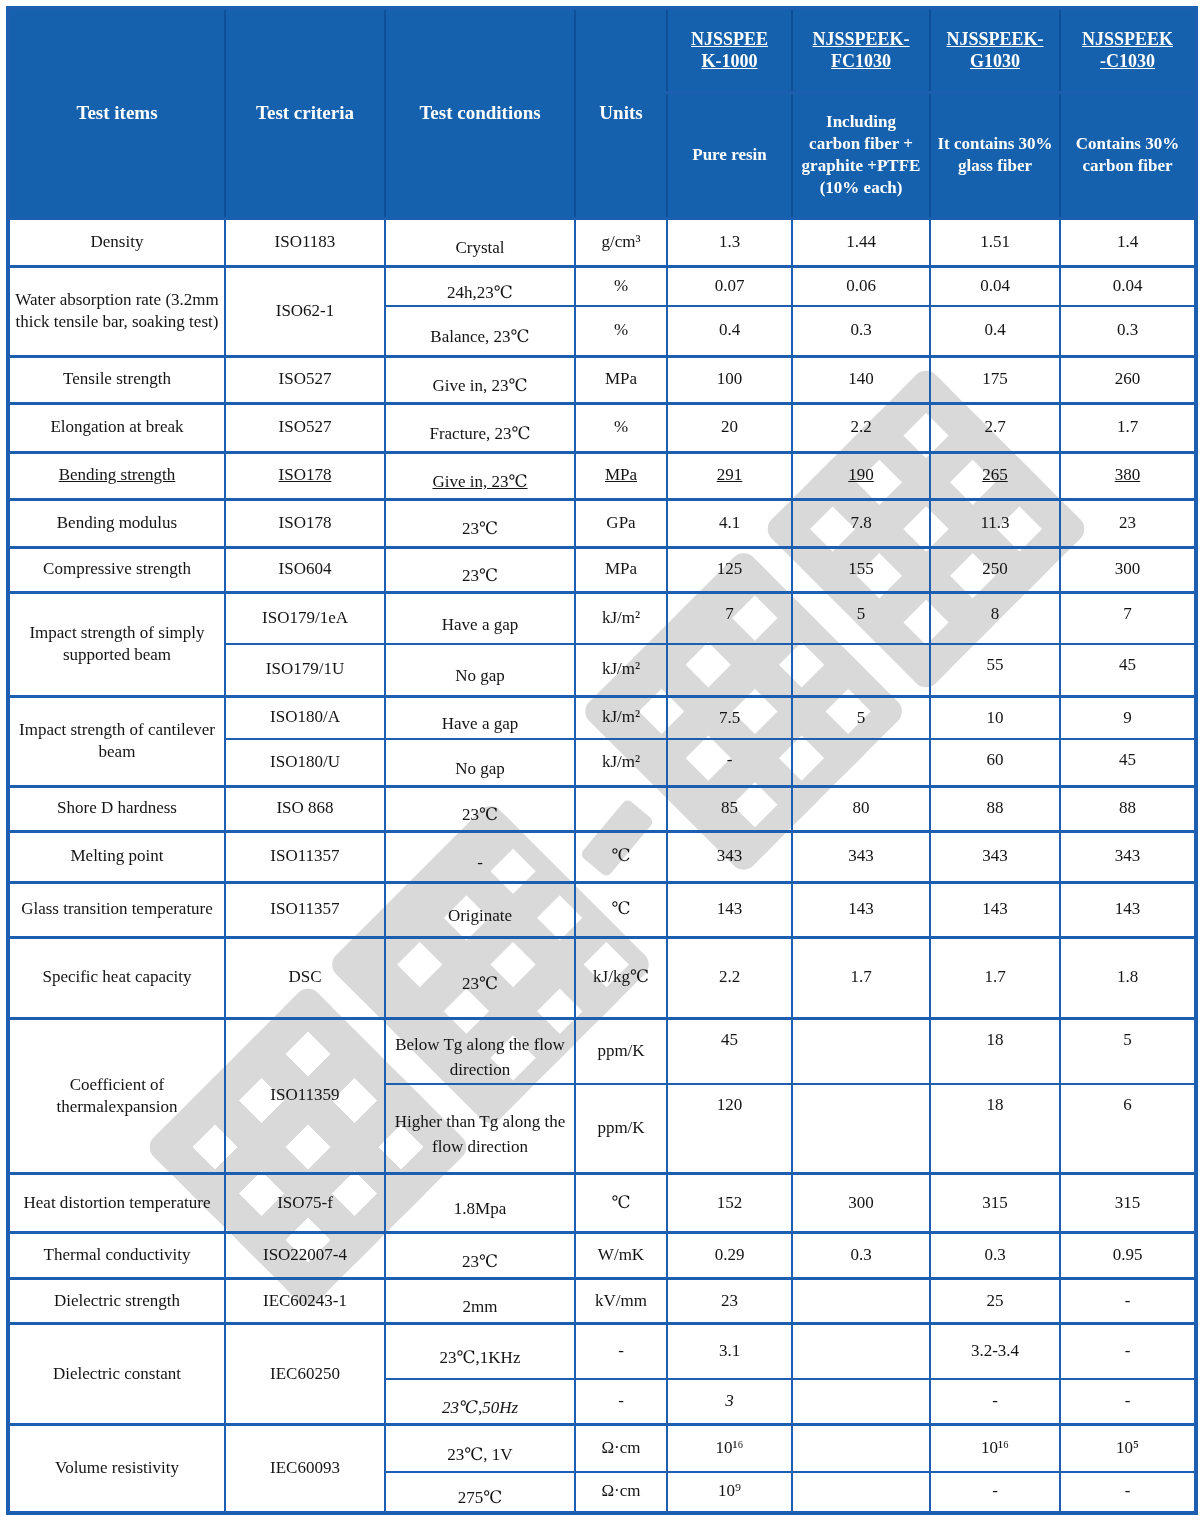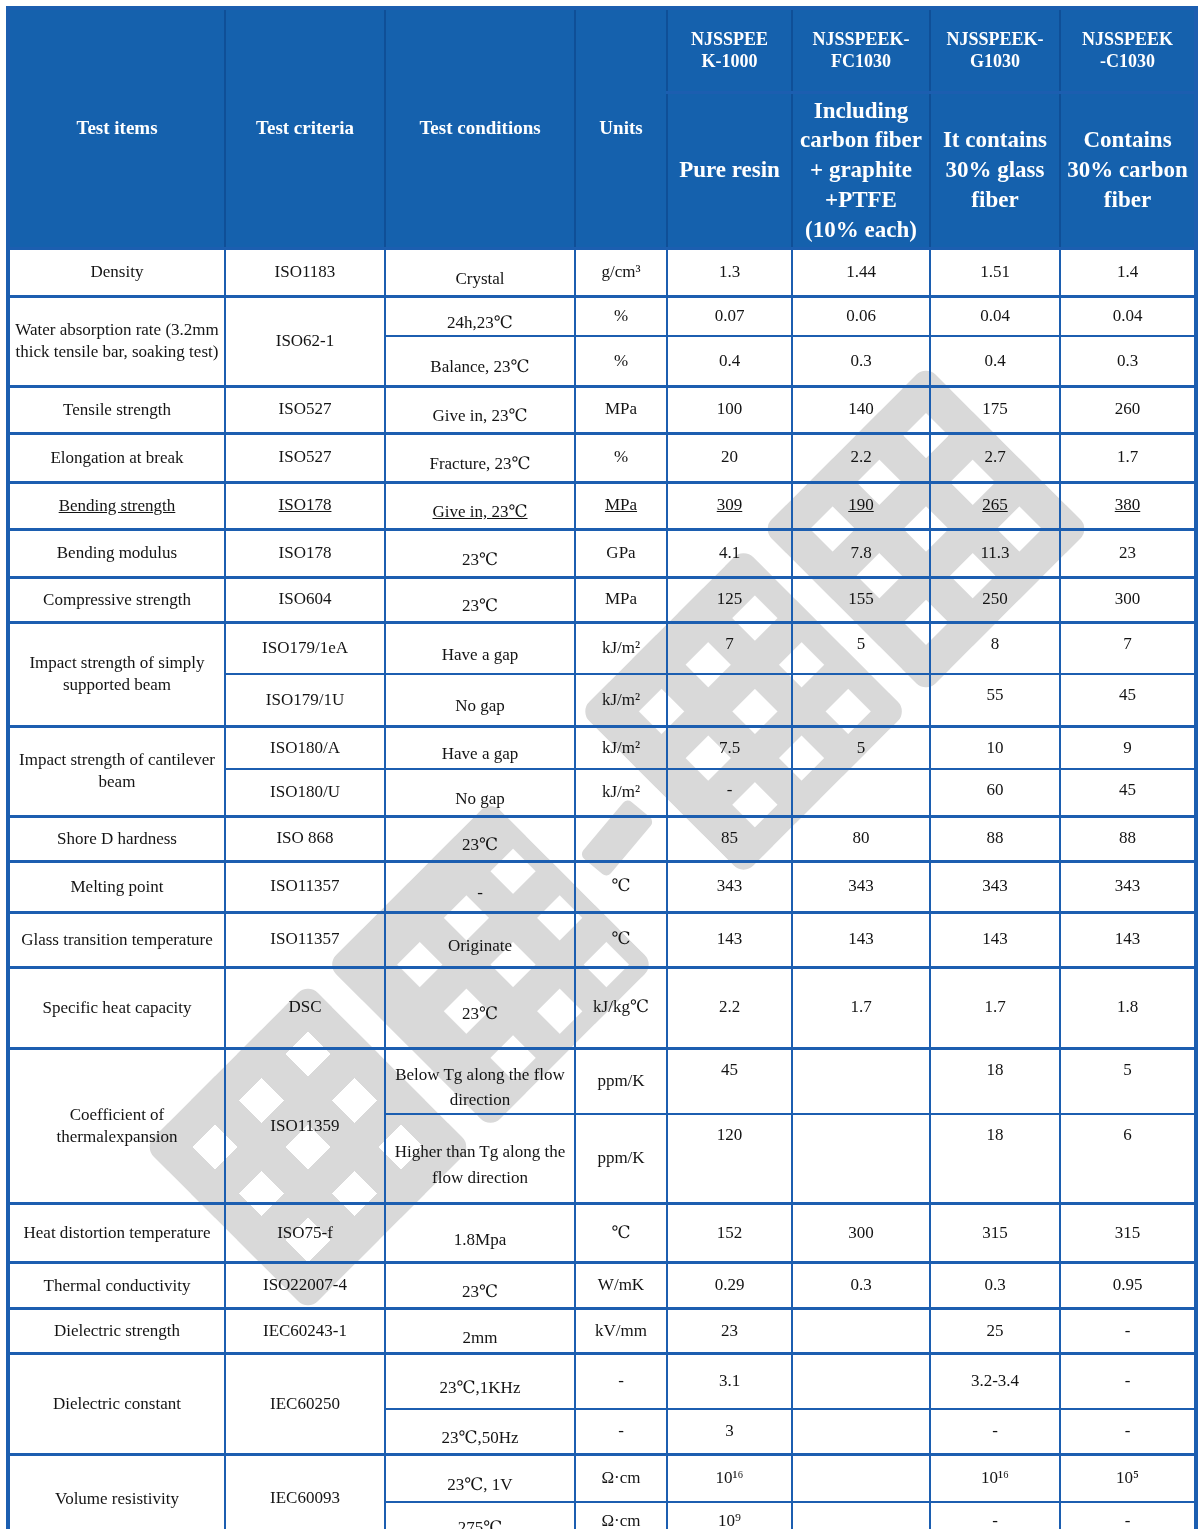--- a/index.html
+++ b/index.html
@@ -74,22 +74,22 @@
     color:#ffffff;
     font-weight:bold;
     border:2px solid var(--blue-divider);
     border-bottom:3px solid var(--blue-border);
     text-align:center;vertical-align:middle;
     padding:2px 6px;
   }
   thead tr.h1 th{height:84px;}
   thead tr.h2 th{height:126px;}
   th.static-h{font-size:19px;}
-  th.pname{font-size:18px;white-space:pre-line;line-height:1.25;}
-  th.pdesc{font-size:23px;line-height:1.3;}
+  th.pname{font-size:18px;white-space:pre-line;line-height:1.25;text-decoration:underline;}
+  th.pdesc{font-size:17px;line-height:1.3;}
 
   tbody td{
     border:2px solid var(--blue-border);
     text-align:center;vertical-align:middle;
     font-size:17px;
     padding:0 2px;
     background:transparent;
     line-height:1.35;
   }
   tbody tr.grp td{border-top:3px solid var(--blue-border);}
@@ -113,21 +113,21 @@
   tbody tr:nth-child(13){height:45px;}
   tbody tr:nth-child(14){height:51px;margin-top:25px;}
   tbody tr:nth-child(15){height:55px;}
   tbody tr:nth-child(16){height:81px;}
   tbody tr:nth-child(17){height:64px;}
   tbody tr:nth-child(18){height:90px;}
   tbody tr:nth-child(19){height:59px;}
   tbody tr:nth-child(20){height:46px;}
   tbody tr:nth-child(21){height:45px;}
   tbody tr:nth-child(22){height:55px;}
-  tbody tr:nth-child(23){height:46px;}
+  tbody tr:nth-child(23){height:46px;font-style:italic;}
   tbody tr:nth-child(24){height:47px;}
   tbody tr:nth-child(25){height:41px;}
 </style>
 </head>
 <body>
 
 <div class="page">
 
   <div class="watermark-line" title="南京-首塑">
     <span class="wm-char"></span>
@@ -217,21 +217,21 @@
           <td class="val">20</td>
           <td class="val">2.2</td>
           <td class="val">2.7</td>
           <td class="val">1.7</td>
         </tr>
         <tr class="grp">
           <td class="item">Bending strength</td>
           <td class="crit">ISO178</td>
           <td class="cond">Give in, 23℃</td>
           <td class="unit">MPa</td>
-          <td class="val">309</td>
+          <td class="val">291</td>
           <td class="val">190</td>
           <td class="val">265</td>
           <td class="val">380</td>
         </tr>
         <tr class="grp">
           <td class="item">Bending modulus</td>
           <td class="crit">ISO178</td>
           <td class="cond">23℃</td>
           <td class="unit">GPa</td>
           <td class="val">4.1</td>

